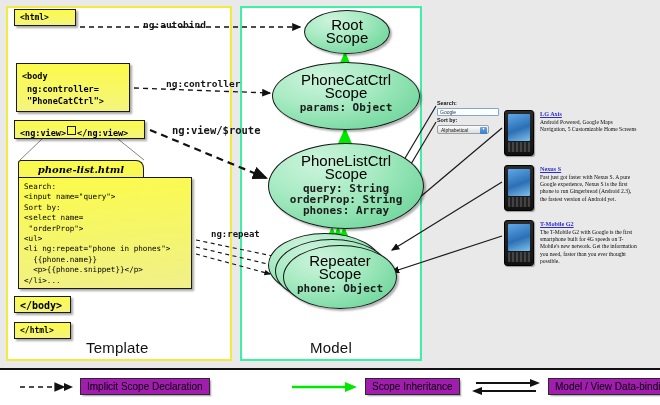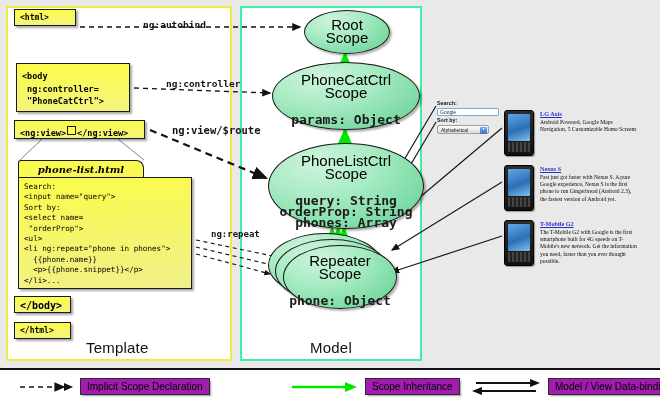--- a/index.html
+++ b/index.html
@@ -65,21 +65,21 @@
   .scope{
     position:absolute;border-radius:50%;
     border:1.6px solid #161616;
     background:radial-gradient(ellipse at 32% 22%, #cdf4dc 0%, #a9ebc4 38%, #7fdca6 72%, #63cf92 100%);
     box-shadow:2px 2px 2px rgba(0,0,0,.3);
     text-align:center;color:#000;
   }
   .scope .t{font-size:15px;line-height:13px;padding-top:6px;}
   .scope .p{
     font-family:"DejaVu Sans Mono","Liberation Mono",monospace;
-    font-weight:bold;font-size:13px;line-height:11px;margin-top:15px;color:#1b1b1b;
+    font-weight:bold;font-size:11px;line-height:11px;margin-top:3px;color:#1b1b1b;
   }
   #scope-root{left:304px;top:10px;width:84px;height:42px;}
   #scope-root .t{padding-top:7px;}
   #scope-catctrl{left:272px;top:62px;width:146px;height:66px;}
   #scope-catctrl .t{padding-top:10px;}
   #scope-listctrl{left:268px;top:143px;width:154px;height:84px;}
   #scope-listctrl .t{padding-top:10px;}
   #scope-rep3{left:268px;top:233px;width:112px;height:62px;}
   #scope-rep2{left:275px;top:239px;width:112px;height:62px;}
   #scope-rep1{left:283px;top:245px;width:112px;height:62px;}

